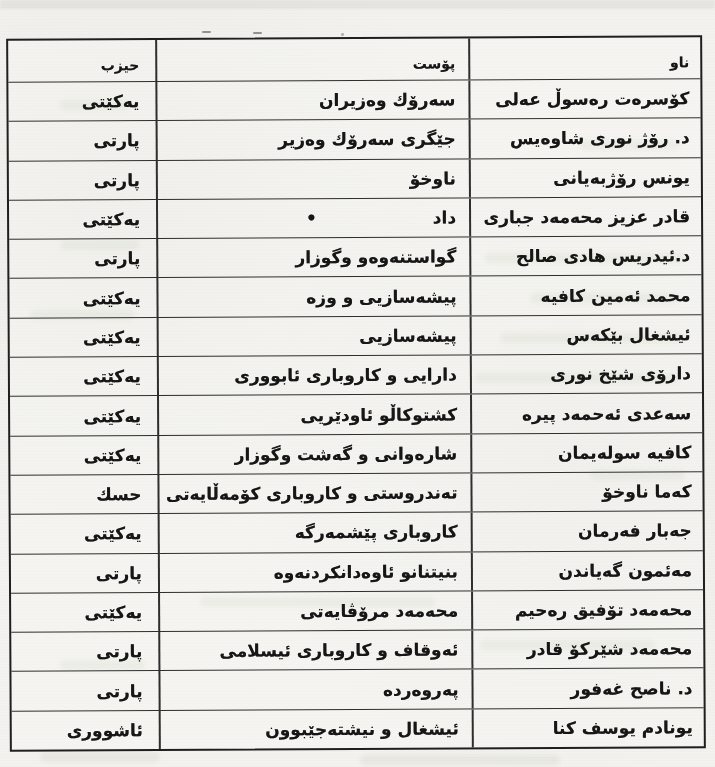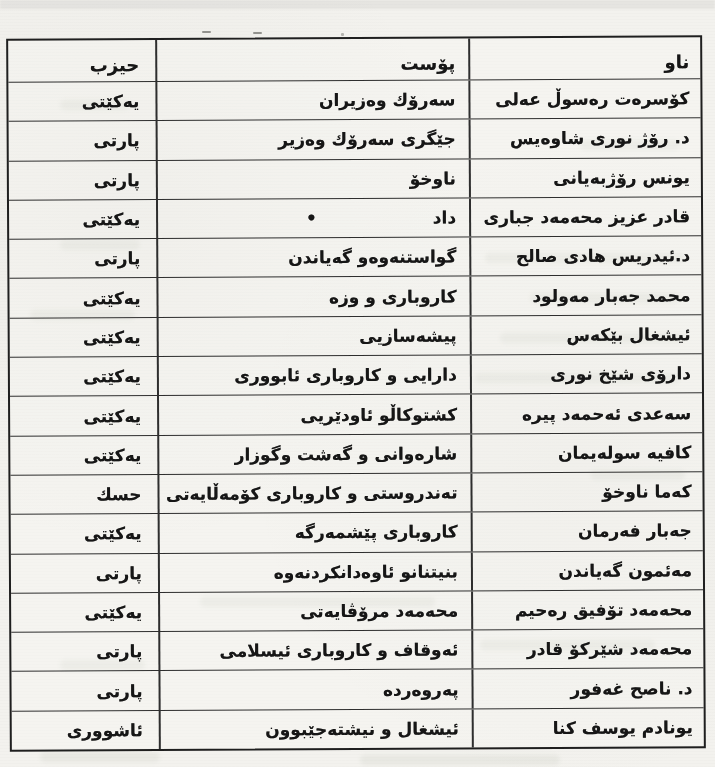--- a/index.html
+++ b/index.html
@@ -56,21 +56,21 @@
   }
   .cell.party{flex:0 0 149px;border-right:2px solid var(--line);padding:0 16px 0 4px;}
   .cell.post {flex:0 0 313px;border-right:2px solid var(--line);padding:0 13px 0 4px;position:relative;}
   .cell.name {flex:1 1 auto;padding:0 11px 0 4px;}
   .cell span{
     direction:rtl;unicode-bidi:isolate;
     font-weight:700;font-size:17px;color:var(--ink);
     white-space:nowrap;letter-spacing:0;
     text-shadow:0 0 .4px rgba(20,20,20,.55);
   }
-  .t-row.header .cell span{font-size:18px;margin-top:8px;}
+  .t-row.header .cell span{font-size:14px;margin-top:8px;}
   .note-dot{
     position:absolute;left:148px;top:50%;transform:translateY(-50%);
     font-size:11px;color:var(--ink);font-weight:700;line-height:1;
   }
 </style>
 </head>
 <body>
 
 <div class="page">
 
@@ -159,37 +159,37 @@
       <span>قادر عزیز محەمەد جباری</span>
     </div>
   </div>
 
   <div class="t-row">
     <div class="cell party">
       <span>پارتی</span>
     </div>
     <div class="cell post">
       <span class="note-dot"></span>
-      <span>گواستنەوەو گەیاندن</span>
+      <span>گواستنەوەو وگوزار</span>
     </div>
     <div class="cell name">
       <span>د.ئیدریس هادی صالح</span>
     </div>
   </div>
 
   <div class="t-row">
     <div class="cell party">
       <span>یەكێتی</span>
     </div>
     <div class="cell post">
       <span class="note-dot"></span>
-      <span>كاروباری و وزە</span>
-    </div>
-    <div class="cell name">
-      <span>محمد جەبار مەولود</span>
+      <span>پیشەسازیی و وزە</span>
+    </div>
+    <div class="cell name">
+      <span>محمد ئەمین كافیه</span>
     </div>
   </div>
 
   <div class="t-row">
     <div class="cell party">
       <span>یەكێتی</span>
     </div>
     <div class="cell post">
       <span class="note-dot"></span>
       <span>پیشەسازیی</span>

